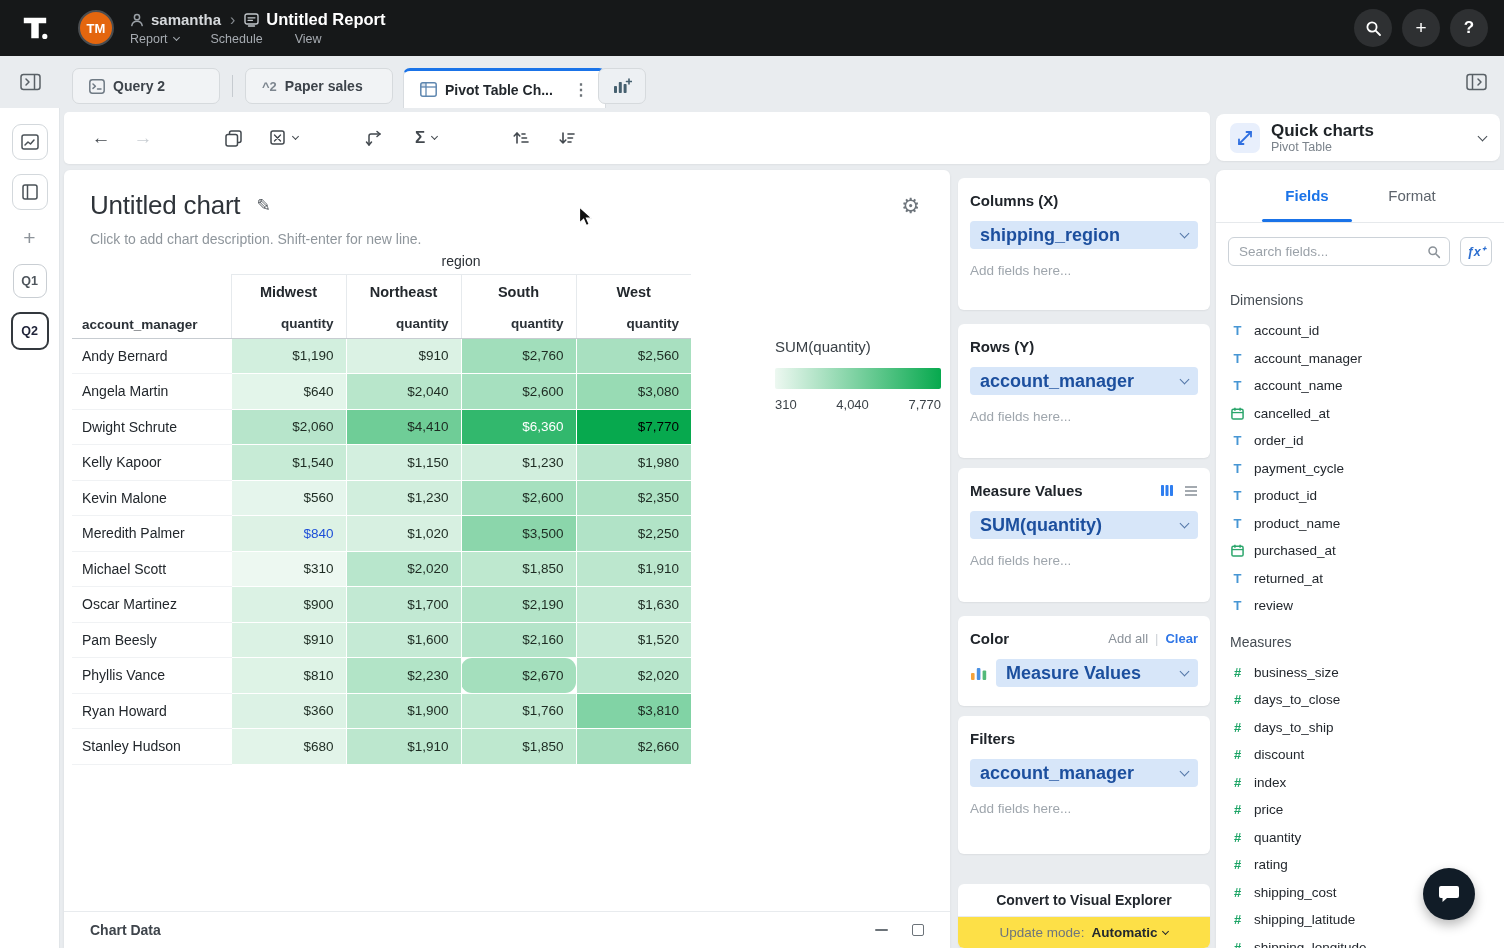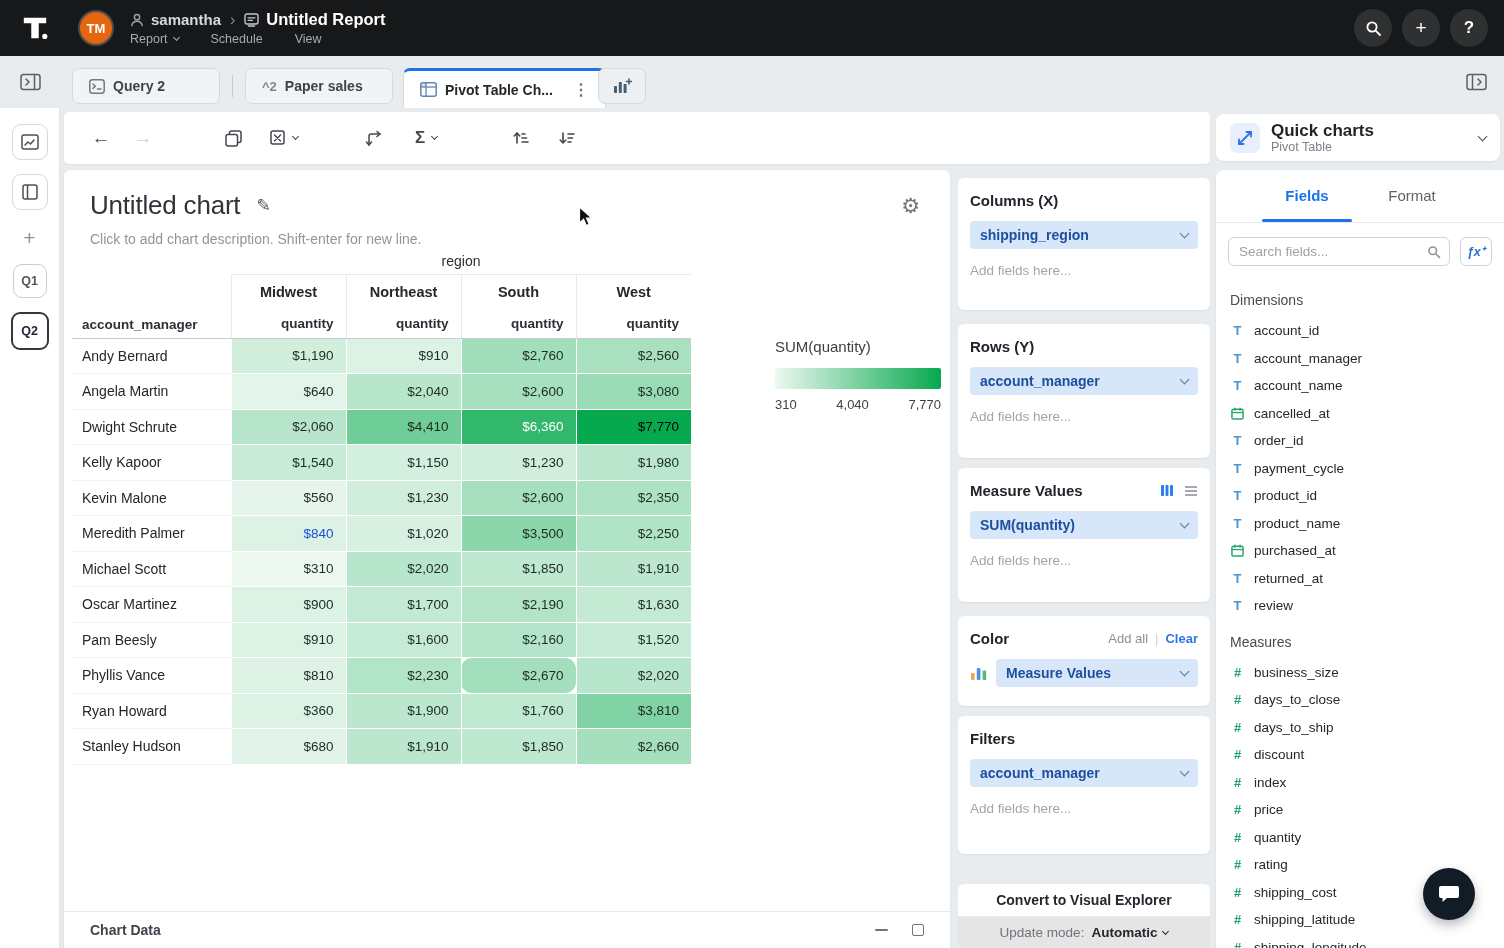--- a/index.html
+++ b/index.html
@@ -84,33 +84,33 @@
   .chart-footer{position:absolute;left:0;right:0;bottom:0;height:37px;border-top:1px solid #e8ebee;display:flex;align-items:center;padding:0 26px;}
   .cf-label{font-size:14px;font-weight:600;color:#3e444b;}
   .cf-icons{margin-left:auto;display:flex;align-items:center;gap:24px;}
   .minus-ic{display:block;width:13px;height:2.5px;background:#6c7379;border-radius:1px;}
   .square-ic{display:block;width:12px;height:12px;border:1.8px solid #6c7379;border-radius:2px;}
 
   
   .cfg-card{position:absolute;left:958px;width:252px;background:#fff;border-radius:6px;box-shadow:0 1px 2px rgba(20,20,20,.06);padding:14px 12px;}
   .cfg-title-row{display:flex;align-items:center;}
   .cfg-title{font-size:15px;font-weight:700;color:#20252b;}
-  .pill{margin-top:12px;height:28px;background:#d7e6f9;border-radius:4px;display:flex;align-items:center;padding:0 10px;color:#1c4f9e;font-size:14px;font-weight:700;cursor:pointer;}
+  .pill{margin-top:12px;height:28px;background:#d7e6f9;border-radius:4px;display:flex;align-items:center;padding:0 10px;color:#1c4f9e;font-size:18px;font-weight:700;cursor:pointer;}
   .pill .chev{margin-left:auto;color:#5477a9;}
   .cfg-ph{margin-top:14px;font-size:13.5px;color:#9fa6ad;}
   .mv-icons{margin-left:auto;display:flex;align-items:center;gap:10px;}
   .color-links{margin-left:auto;font-size:13px;display:flex;align-items:center;gap:7px;}
   .link-gray{color:#8a9199;}
   .pipe{color:#ccd1d6;}
   .link-blue{color:#2e75e6;font-weight:600;}
   .color-row{display:flex;align-items:center;gap:8px;margin-top:12px;}
   .color-row .pill{margin-top:0;flex:1;}
   .cfg-bottom{position:absolute;left:958px;top:884px;width:252px;height:64px;background:#fff;border-radius:6px;overflow:hidden;box-shadow:0 1px 2px rgba(20,20,20,.06);}
   .convert-row{height:32px;display:flex;align-items:center;justify-content:center;font-size:14px;font-weight:600;color:#23282e;width:100%;}
-  .update-row{height:32px;border-top:1px solid #e8ebee;display:flex;align-items:center;justify-content:center;gap:7px;font-size:13.5px;color:#6e757d;background:#e5e5e5;}
+  .update-row{height:32px;border-top:1px solid #e8ebee;display:flex;align-items:center;justify-content:center;gap:7px;font-size:13.5px;color:#6e757d;background:#fde047;}
   .update-val{color:#23282e;font-weight:700;display:flex;align-items:center;gap:6px;}
 
   
   .fp-head{position:absolute;left:1216px;top:114px;width:284px;height:47px;background:#fff;border-radius:8px;display:flex;align-items:center;padding:0 14px;gap:11px;box-shadow:0 1px 2px rgba(20,20,20,.06);}
   .fp-head-icon{width:30px;height:30px;border-radius:7px;background:#e8effc;display:flex;align-items:center;justify-content:center;}
   .fp-head-text{display:flex;flex-direction:column;line-height:1.15;}
   .fp-head-title{font-size:17px;font-weight:700;color:#1f2428;}
   .fp-head-sub{font-size:12.5px;color:#7b838b;}
   .fp-head-chev{margin-left:auto;color:#454c53;}
 

